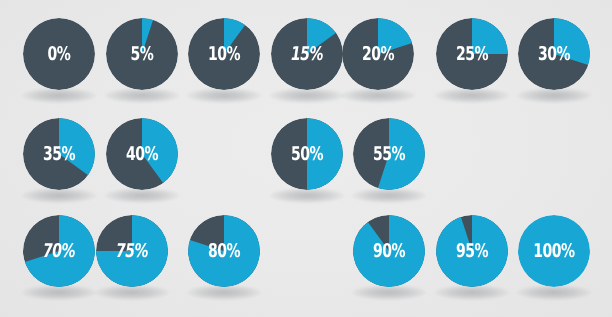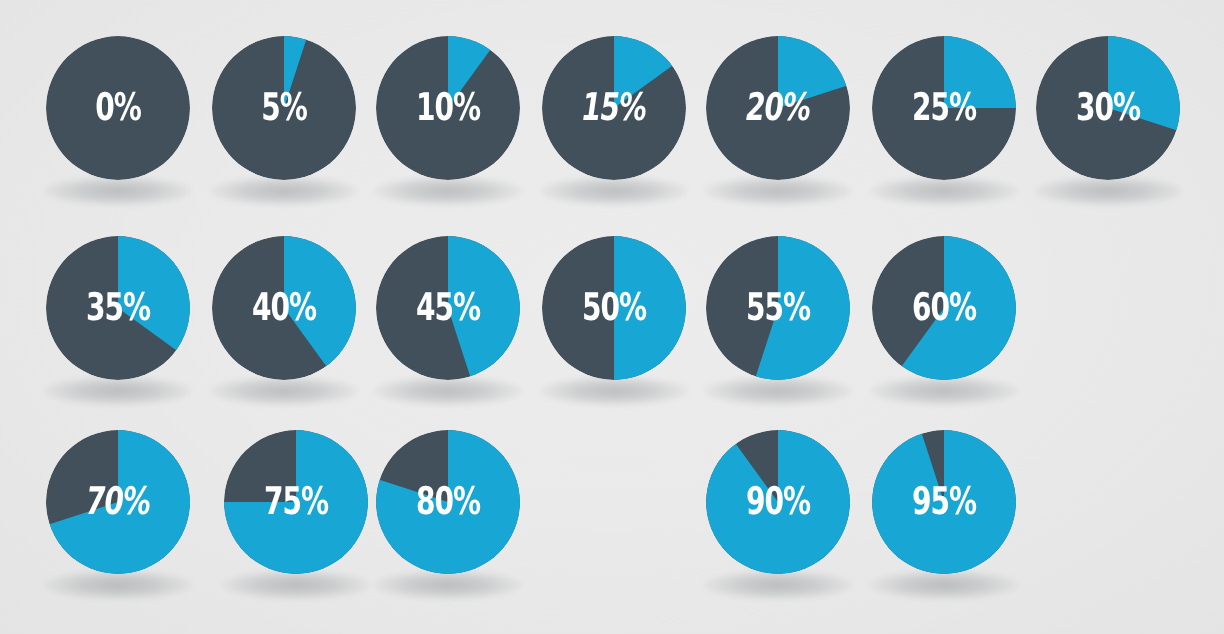--- a/index.html
+++ b/index.html
@@ -116,21 +116,21 @@
       <div class="pie-cell" style="left: 270.5px; top: 18px; font-style: italic;">
         <div class="pie-shadow"></div>
         <div class="pie-disc">
           <svg viewBox="0 0 72 72">
             <circle cx="36" cy="36" r="36" fill="#41505a"></circle>
             <path d="M 36 36 L 36 0 A 36 36 0 0 1 65.1246 14.8397 Z" fill="#18a7d4"></path>
           </svg>
         </div>
         <div class="pie-label">15%</div>
       </div>
-      <div class="pie-cell" style="left: 353px; top: 18px; font-style: italic;">
+      <div class="pie-cell" style="left: 342px; top: 18px;">
         <div class="pie-shadow"></div>
         <div class="pie-disc">
           <svg viewBox="0 0 72 72">
             <circle cx="36" cy="36" r="36" fill="#41505a"></circle>
             <path d="M 36 36 L 36 0 A 36 36 0 0 1 70.2380 24.8754 Z" fill="#18a7d4"></path>
           </svg>
         </div>
         <div class="pie-label">20%</div>
       </div>
       <div class="pie-cell" style="left: 435.5px; top: 18px;">
@@ -166,71 +166,51 @@
       <div class="pie-cell" style="left: 105.5px; top: 118px;">
         <div class="pie-shadow"></div>
         <div class="pie-disc">
           <svg viewBox="0 0 72 72">
             <circle cx="36" cy="36" r="36" fill="#41505a"></circle>
             <path d="M 36 36 L 36 0 A 36 36 0 0 1 57.1603 65.1246 Z" fill="#18a7d4"></path>
           </svg>
         </div>
         <div class="pie-label">40%</div>
       </div>
-      <div class="pie-cell" style="left: 188px; top: 118px;">
-        <div class="pie-shadow"></div>
-        <div class="pie-disc">
-          <svg viewBox="0 0 72 72">
-            <circle cx="36" cy="36" r="36" fill="#41505a"></circle>
-            <path d="M 36 36 L 36 0 A 36 36 0 0 1 47.1246 70.2380 Z" fill="#18a7d4"></path>
-          </svg>
-        </div>
-        <div class="pie-label">45%</div>
-      </div>
       <div class="pie-cell" style="left: 270.5px; top: 118px;">
         <div class="pie-shadow"></div>
         <div class="pie-disc">
           <svg viewBox="0 0 72 72">
             <circle cx="36" cy="36" r="36" fill="#41505a"></circle>
             <path d="M 36 36 L 36 0 A 36 36 0 0 1 36.0000 72.0000 Z" fill="#18a7d4"></path>
           </svg>
         </div>
         <div class="pie-label">50%</div>
       </div>
       <div class="pie-cell" style="left: 353px; top: 118px;">
         <div class="pie-shadow"></div>
         <div class="pie-disc">
           <svg viewBox="0 0 72 72">
             <circle cx="36" cy="36" r="36" fill="#41505a"></circle>
             <path d="M 36 36 L 36 0 A 36 36 0 1 1 24.8754 70.2380 Z" fill="#18a7d4"></path>
           </svg>
         </div>
         <div class="pie-label">55%</div>
       </div>
-      <div class="pie-cell" style="left: 435.5px; top: 118px;">
-        <div class="pie-shadow"></div>
-        <div class="pie-disc">
-          <svg viewBox="0 0 72 72">
-            <circle cx="36" cy="36" r="36" fill="#41505a"></circle>
-            <path d="M 36 36 L 36 0 A 36 36 0 1 1 14.8397 65.1246 Z" fill="#18a7d4"></path>
-          </svg>
-        </div>
-        <div class="pie-label">60%</div>
-      </div>
       <div class="pie-cell" style="left: 23px; top: 215px; font-style: italic;">
         <div class="pie-shadow"></div>
         <div class="pie-disc">
           <svg viewBox="0 0 72 72">
             <circle cx="36" cy="36" r="36" fill="#41505a"></circle>
             <path d="M 36 36 L 36 0 A 36 36 0 1 1 1.7620 47.1246 Z" fill="#18a7d4"></path>
           </svg>
         </div>
         <div class="pie-label">70%</div>
       </div>
-      <div class="pie-cell" style="left: 112px; top: 215px;">
+      <div class="pie-cell" style="left: 96px; top: 215px; font-style: italic;">
         <div class="pie-shadow"></div>
         <div class="pie-disc">
           <svg viewBox="0 0 72 72">
             <circle cx="36" cy="36" r="36" fill="#41505a"></circle>
             <path d="M 36 36 L 36 0 A 36 36 0 1 1 0.0000 36.0000 Z" fill="#18a7d4"></path>
           </svg>
         </div>
         <div class="pie-label">75%</div>
       </div>
       <div class="pie-cell" style="left: 188px; top: 215px; text-align: right;">
@@ -255,15 +235,24 @@
       </div>
       <div class="pie-cell" style="left: 435.5px; top: 215px;">
         <div class="pie-shadow"></div>
         <div class="pie-disc">
           <svg viewBox="0 0 72 72">
             <circle cx="36" cy="36" r="36" fill="#41505a"></circle>
             <path d="M 36 36 L 36 0 A 36 36 0 1 1 24.8754 1.7620 Z" fill="#18a7d4"></path>
           </svg>
         </div>
         <div class="pie-label">95%</div>
+      </div>
+      <div class="pie-cell" style="left: 518px; top: 215px;">
+        <div class="pie-shadow"></div>
+        <div class="pie-disc">
+          <svg viewBox="0 0 72 72">
+            <circle cx="36" cy="36" r="36" fill="#18a7d4"></circle>
+          </svg>
+        </div>
+        <div class="pie-label">100%</div>
       </div>
     </div>
 </div>
 
 </body></html>

